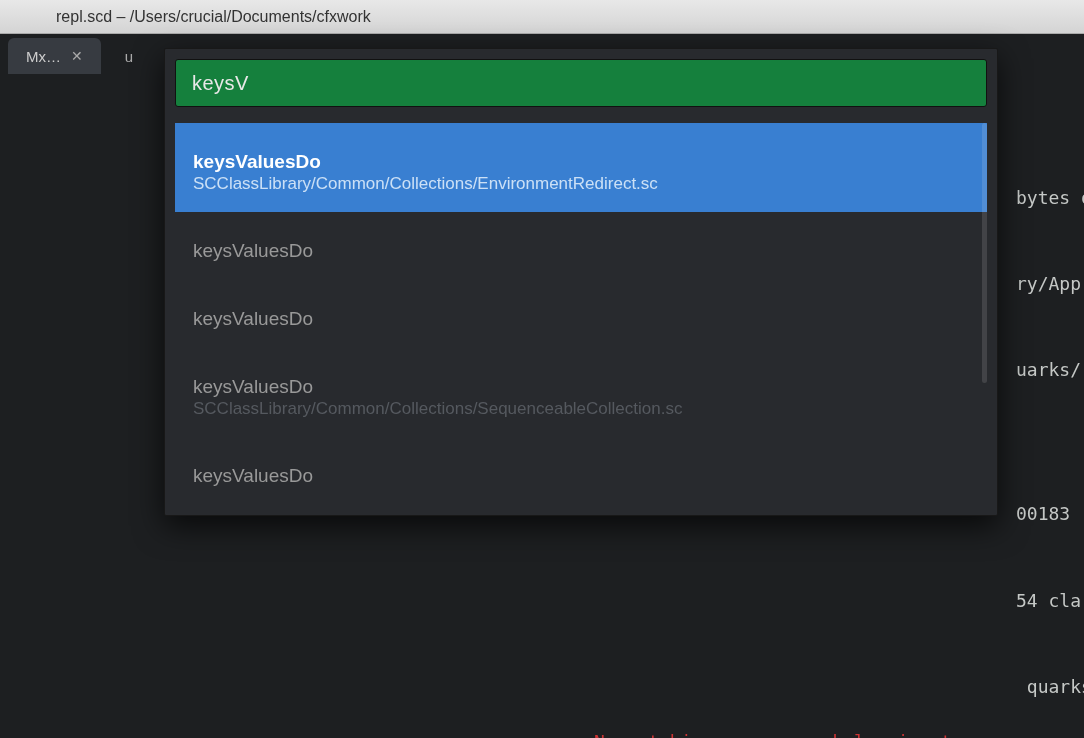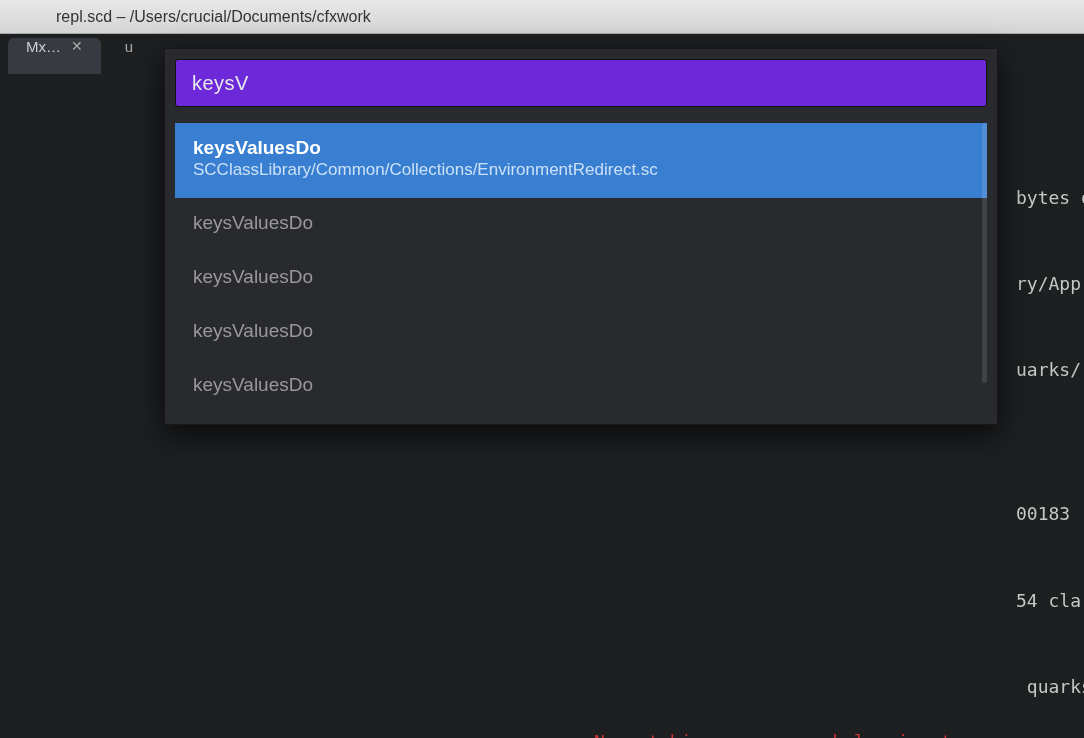--- a/index.html
+++ b/index.html
@@ -29,20 +29,21 @@
   .tabbar {
     height: 40px;
     background: #1d1f21;
     display: flex;
     align-items: flex-end;
     padding-left: 8px;
   }
   .tab {
     height: 36px;
     display: flex;
+    align-items: center;
     padding: 0 18px;
     font-size: 15px;
     color: #aaa;
     border-top-left-radius: 6px;
     border-top-right-radius: 6px;
     margin-right: 6px;
     cursor: pointer;
   }
   .tab.active {
     background: #373b41;
@@ -75,21 +76,21 @@
     width: 834px;
     background: #282a2e;
     border: 1px solid #181818;
     box-shadow: 0 10px 30px rgba(0,0,0,0.7);
     padding: 10px;
     border-radius: 2px;
   }
   .palette-input {
     width: 100%;
     height: 48px;
-    background: #6d28d9;
+    background: #15803d;
     border: 1px solid #111;
     color: #e8e8e8;
     font-size: 20px;
     padding: 0 16px;
     outline: none;
     font-family: inherit;
     border-radius: 3px;
     letter-spacing: 0.5px;
   }
   .results {
@@ -102,20 +103,21 @@
     padding: 14px 18px 18px 18px;
     cursor: pointer;
   }
   .result.selected {
     background: #397fd1;
   }
   .result .name {
     font-size: 19px;
     color: #999;
     font-weight: 400;
+    margin-top: 14px;
   }
   .result.selected .name {
     color: #fff;
     font-weight: 600;
   }
   .result .path {
     font-size: 17px;
     color: #55595f;
     margin-top: 1px;
   }
@@ -192,20 +194,21 @@
     <div class="result">
       <div class="name">keysValuesDo</div>
     </div>
 
     <div class="result">
       <div class="name">keysValuesDo</div>
     </div>
 
     <div class="result">
       <div class="name">keysValuesDo</div>
+      <div class="path">SCClassLibrary/Common/Collections/SequenceableCollection.sc</div>
     </div>
 
     <div class="result">
       <div class="name">keysValuesDo</div>
     </div>
 
     <div class="scrollbar-track">
       <div class="scrollbar-thumb"></div>
     </div>
   </div>

